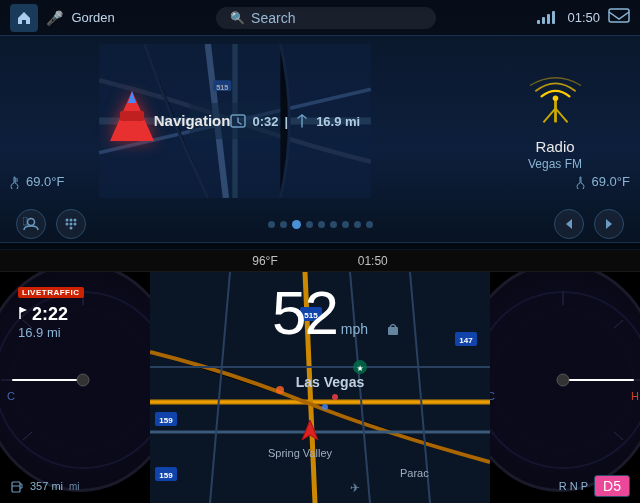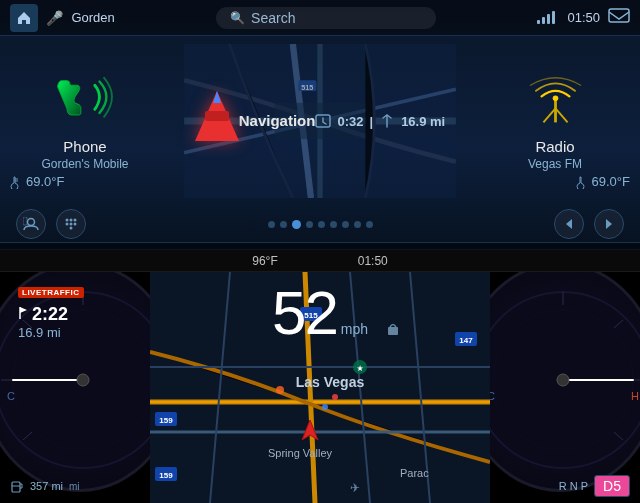--- a/index.html
+++ b/index.html
@@ -441,41 +441,20 @@
         <svg width="22" height="16" viewBox="0 0 22 16">
           <rect x="1" y="1" width="20" height="13" rx="2" fill="none" stroke="#8ab4d4" stroke-width="1.5"></rect>
           <path d="M1 4l10 7 10-7" stroke="#8ab4d4" stroke-width="1.5" fill="none"></path>
         </svg>
       </span>
     </div>
   </div>
 
   <div class="main-content">
 
-    <div class="left-widget">
-      <div class="phone-icon">
-
-        <svg class="phone-svg" viewBox="0 0 70 55">
-
-          <path d="M45 10 Q55 22 45 36" stroke="#00cc44" stroke-width="3" fill="none" stroke-linecap="round"></path>
-          <path d="M50 6 Q65 22 50 40" stroke="#00cc44" stroke-width="2.5" fill="none" stroke-linecap="round" opacity="0.8"></path>
-          <path d="M55 2 Q72 22 55 44" stroke="#00cc44" stroke-width="2" fill="none" stroke-linecap="round" opacity="0.5"></path>
-
-          <path d="M10 5 C5 5 5 12 5 12 L15 35 C15 35 15 42 20 42 L28 42 C28 42 30 42 30 40 L30 34 C30 34 30 32 28 31 L24 29 C22 28 22 26 24 22 L28 16 C30 12 28 10 26 10 L20 10 C18 10 18 8 18 7 C18 6 16 5 14 5 Z" fill="url(#phoneGrad)" stroke="#00aa33" stroke-width="1"></path>
-          <defs>
-            <linearGradient id="phoneGrad" x1="0%" y1="0%" x2="100%" y2="100%">
-              <stop offset="0%" style="stop-color:#00ee55;stop-opacity:1"></stop>
-              <stop offset="100%" style="stop-color:#005520;stop-opacity:1"></stop>
-            </linearGradient>
-          </defs>
-        </svg>
-      </div>
-      <div class="widget-title">Phone</div>
-      <div class="widget-subtitle">Gorden's Mobile</div>
-    </div>
 
     <div class="center-widget">
 
       <svg class="nav-map-svg" viewBox="0 0 300 170">
         <rect width="300" height="170" fill="#0d2040"></rect>
 
         <path d="M0 85 L300 85" stroke="#2a4a6a" stroke-width="8"></path>
         <path d="M150 0 L150 170" stroke="#2a4a6a" stroke-width="6"></path>
         <path d="M0 120 L300 50" stroke="#3a5a8a" stroke-width="4"></path>
         <path d="M0 40 Q80 60 150 85 Q220 110 300 130" stroke="#2a3a5a" stroke-width="5"></path>

